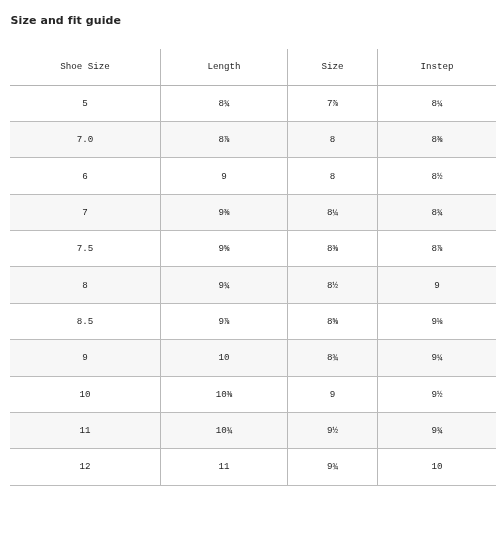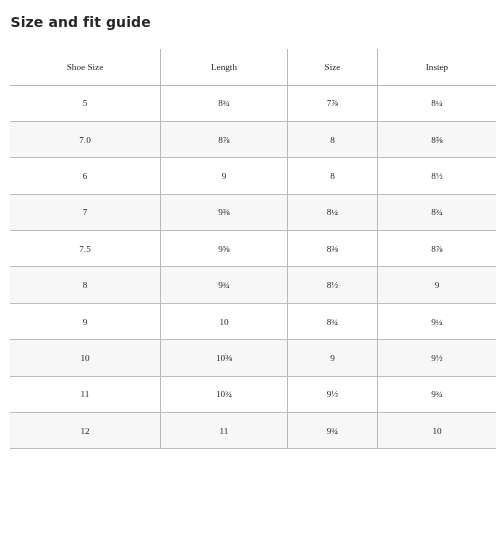--- a/index.html
+++ b/index.html
@@ -8,32 +8,32 @@
     width:497px;height:556px;overflow:hidden;
     font-family:"DejaVu Sans", sans-serif;
     -webkit-font-smoothing:antialiased;
   }
   .page{position:relative;width:497px;height:556px;background:#fff;}
 
   
   .page-title{
     position:absolute;left:10.5px;top:14px;
     font-family:"DejaVu Sans", sans-serif;
-    font-size:14px;font-weight:bold;color:#262626;
+    font-size:11px;font-weight:bold;color:#262626;
     letter-spacing:0.1px;white-space:nowrap;
   }
 
   
   .table-wrap{position:absolute;left:10px;top:49px;width:486px;}
   table.size-chart{
     border-collapse:collapse;width:486px;table-layout:fixed;
   }
   table.size-chart th,
   table.size-chart td{
-    font-family:Liberation Serif, serif;
+    font-family:Liberation Mono, monospace;
     font-size:9.2px;font-weight:normal;color:#1f1f1f;
     text-align:center;vertical-align:middle;
     border-right:1px solid #b9b9b9;
     padding:0;
   }
   table.size-chart th:last-child,
   table.size-chart td:last-child{border-right:none;}
   table.size-chart thead th{
     height:35.7px;
     border-bottom:1px solid #b4b4b4;
@@ -103,20 +103,26 @@
             <td>8⅜</td>
             <td>8⅞</td>
           </tr>
           <tr>
             <td>8</td>
             <td>9¾</td>
             <td>8½</td>
             <td>9</td>
           </tr>
           <tr>
+            <td>8.5</td>
+            <td>9⅞</td>
+            <td>8⅝</td>
+            <td>9⅛</td>
+          </tr>
+          <tr>
             <td>9</td>
             <td>10</td>
             <td>8¾</td>
             <td>9¼</td>
           </tr>
           <tr>
             <td>10</td>
             <td>10⅜</td>
             <td>9</td>
             <td>9½</td>

